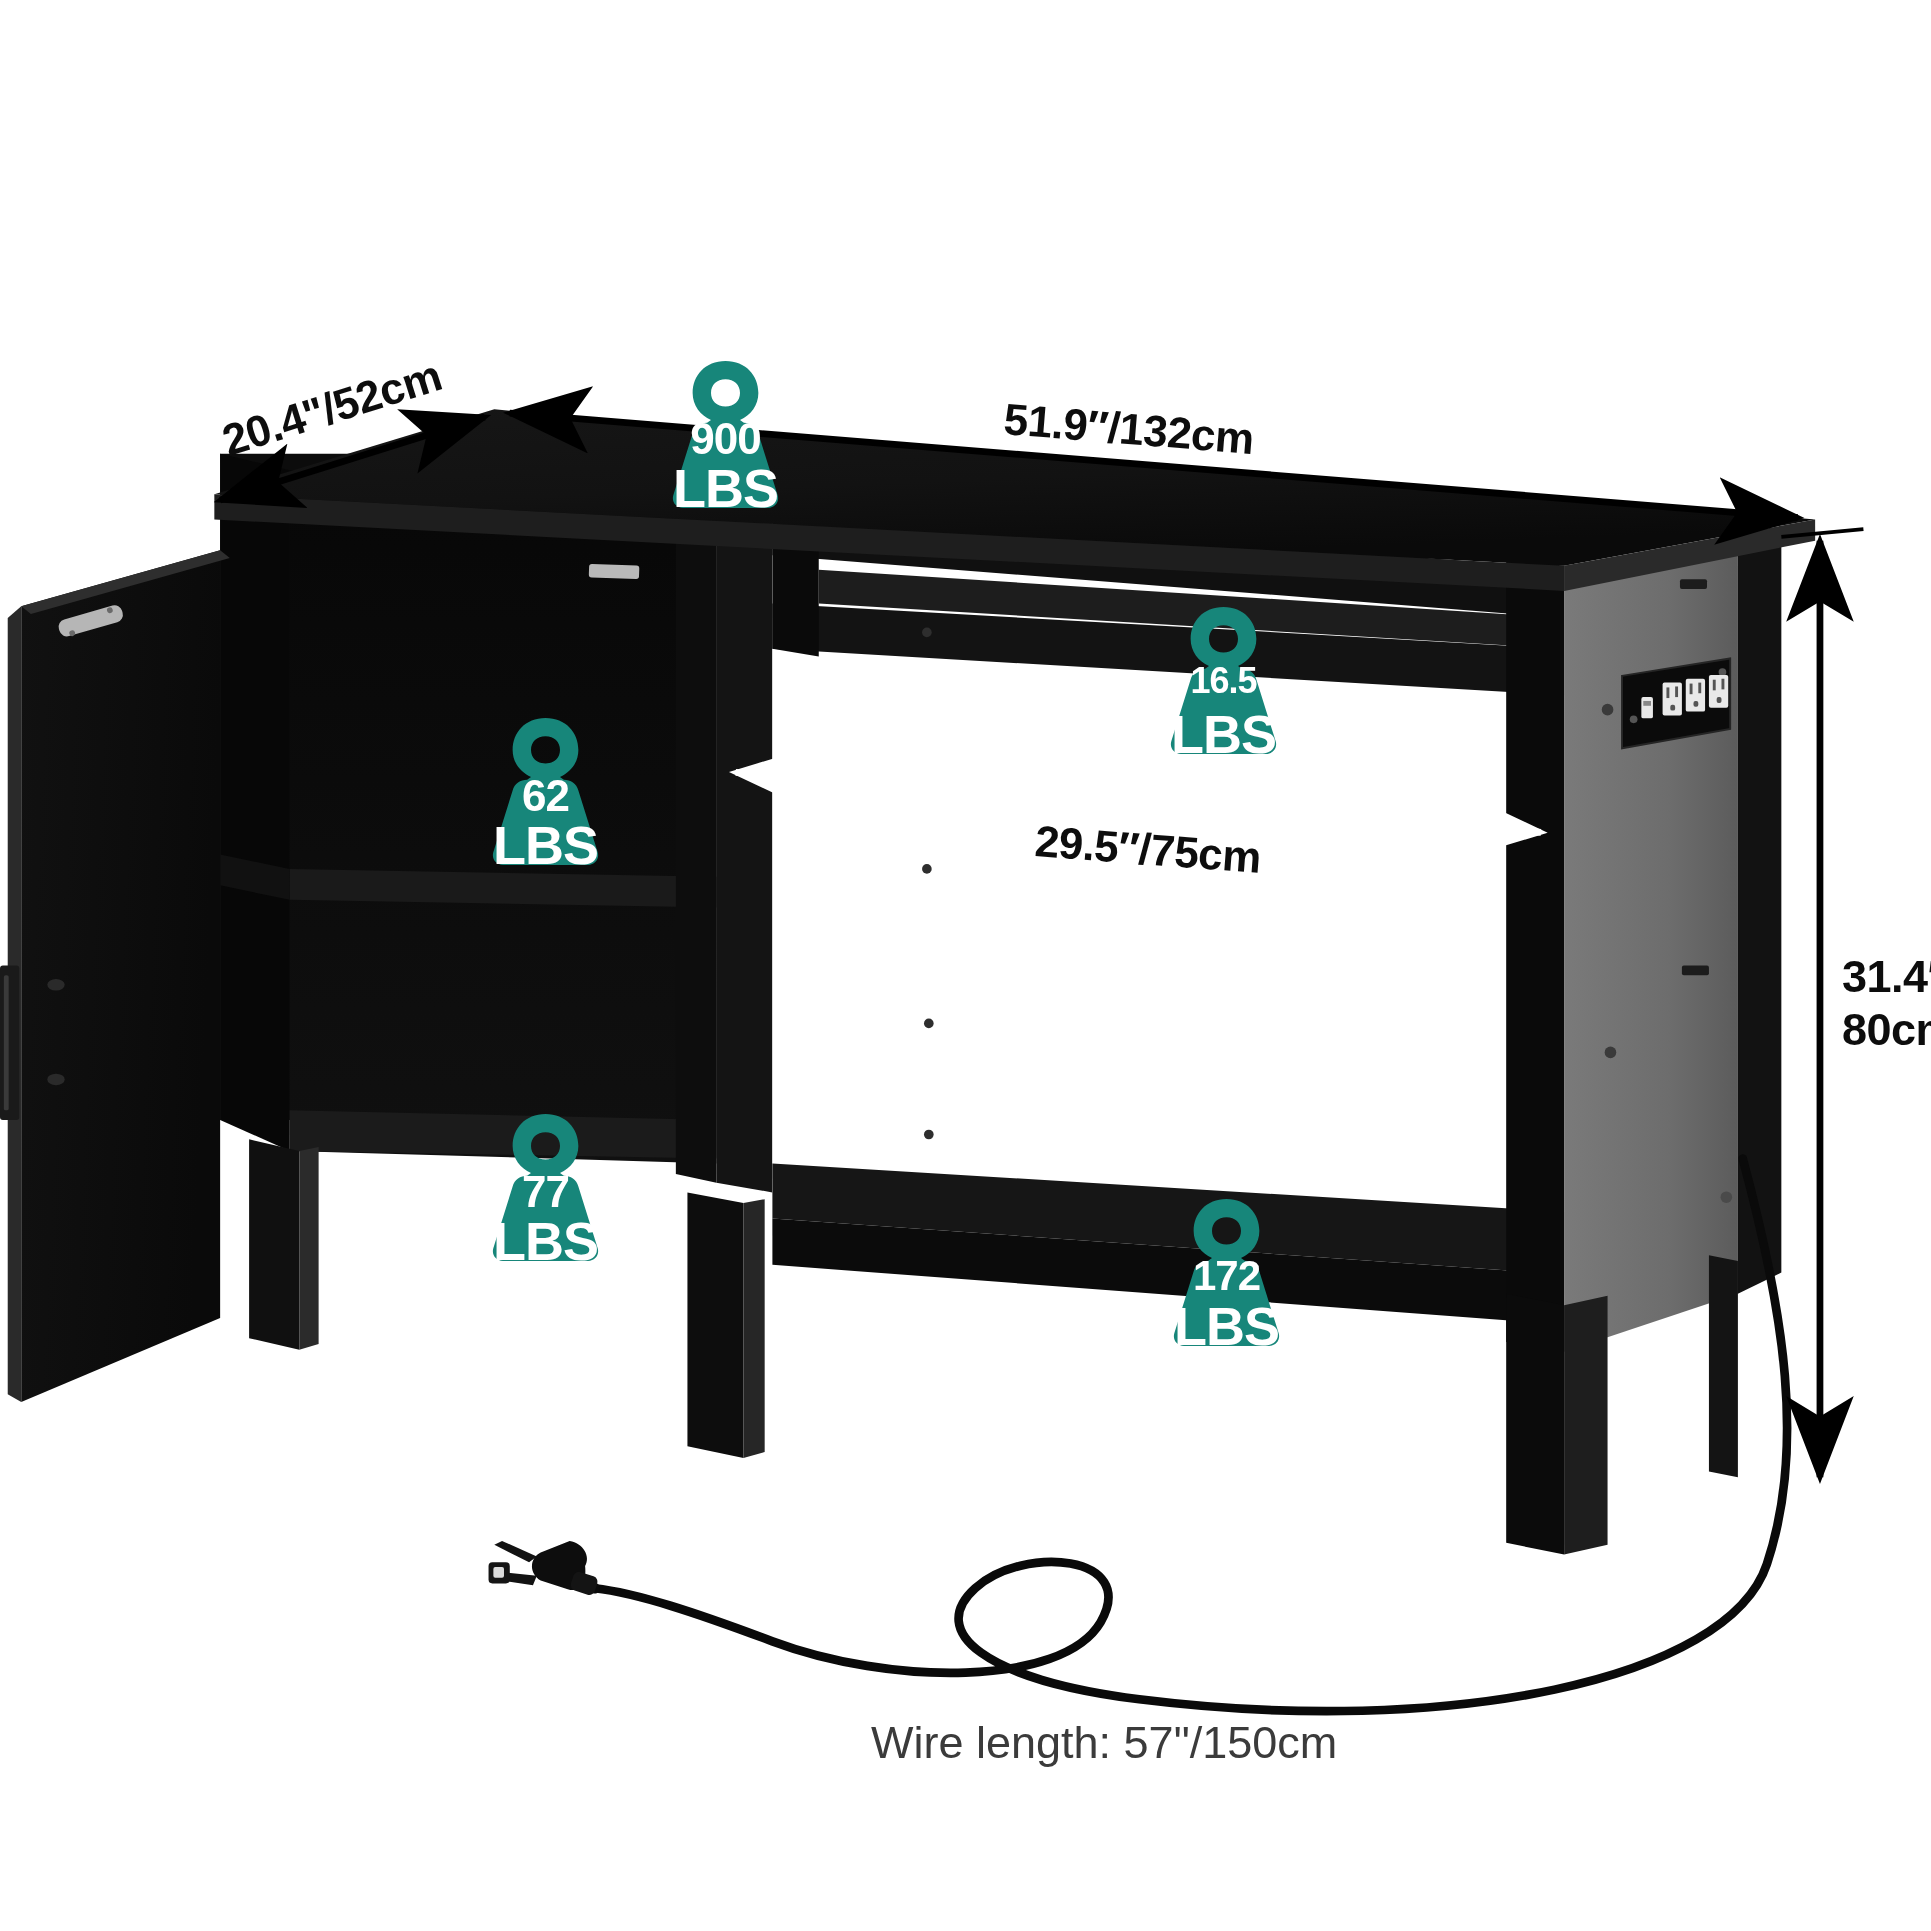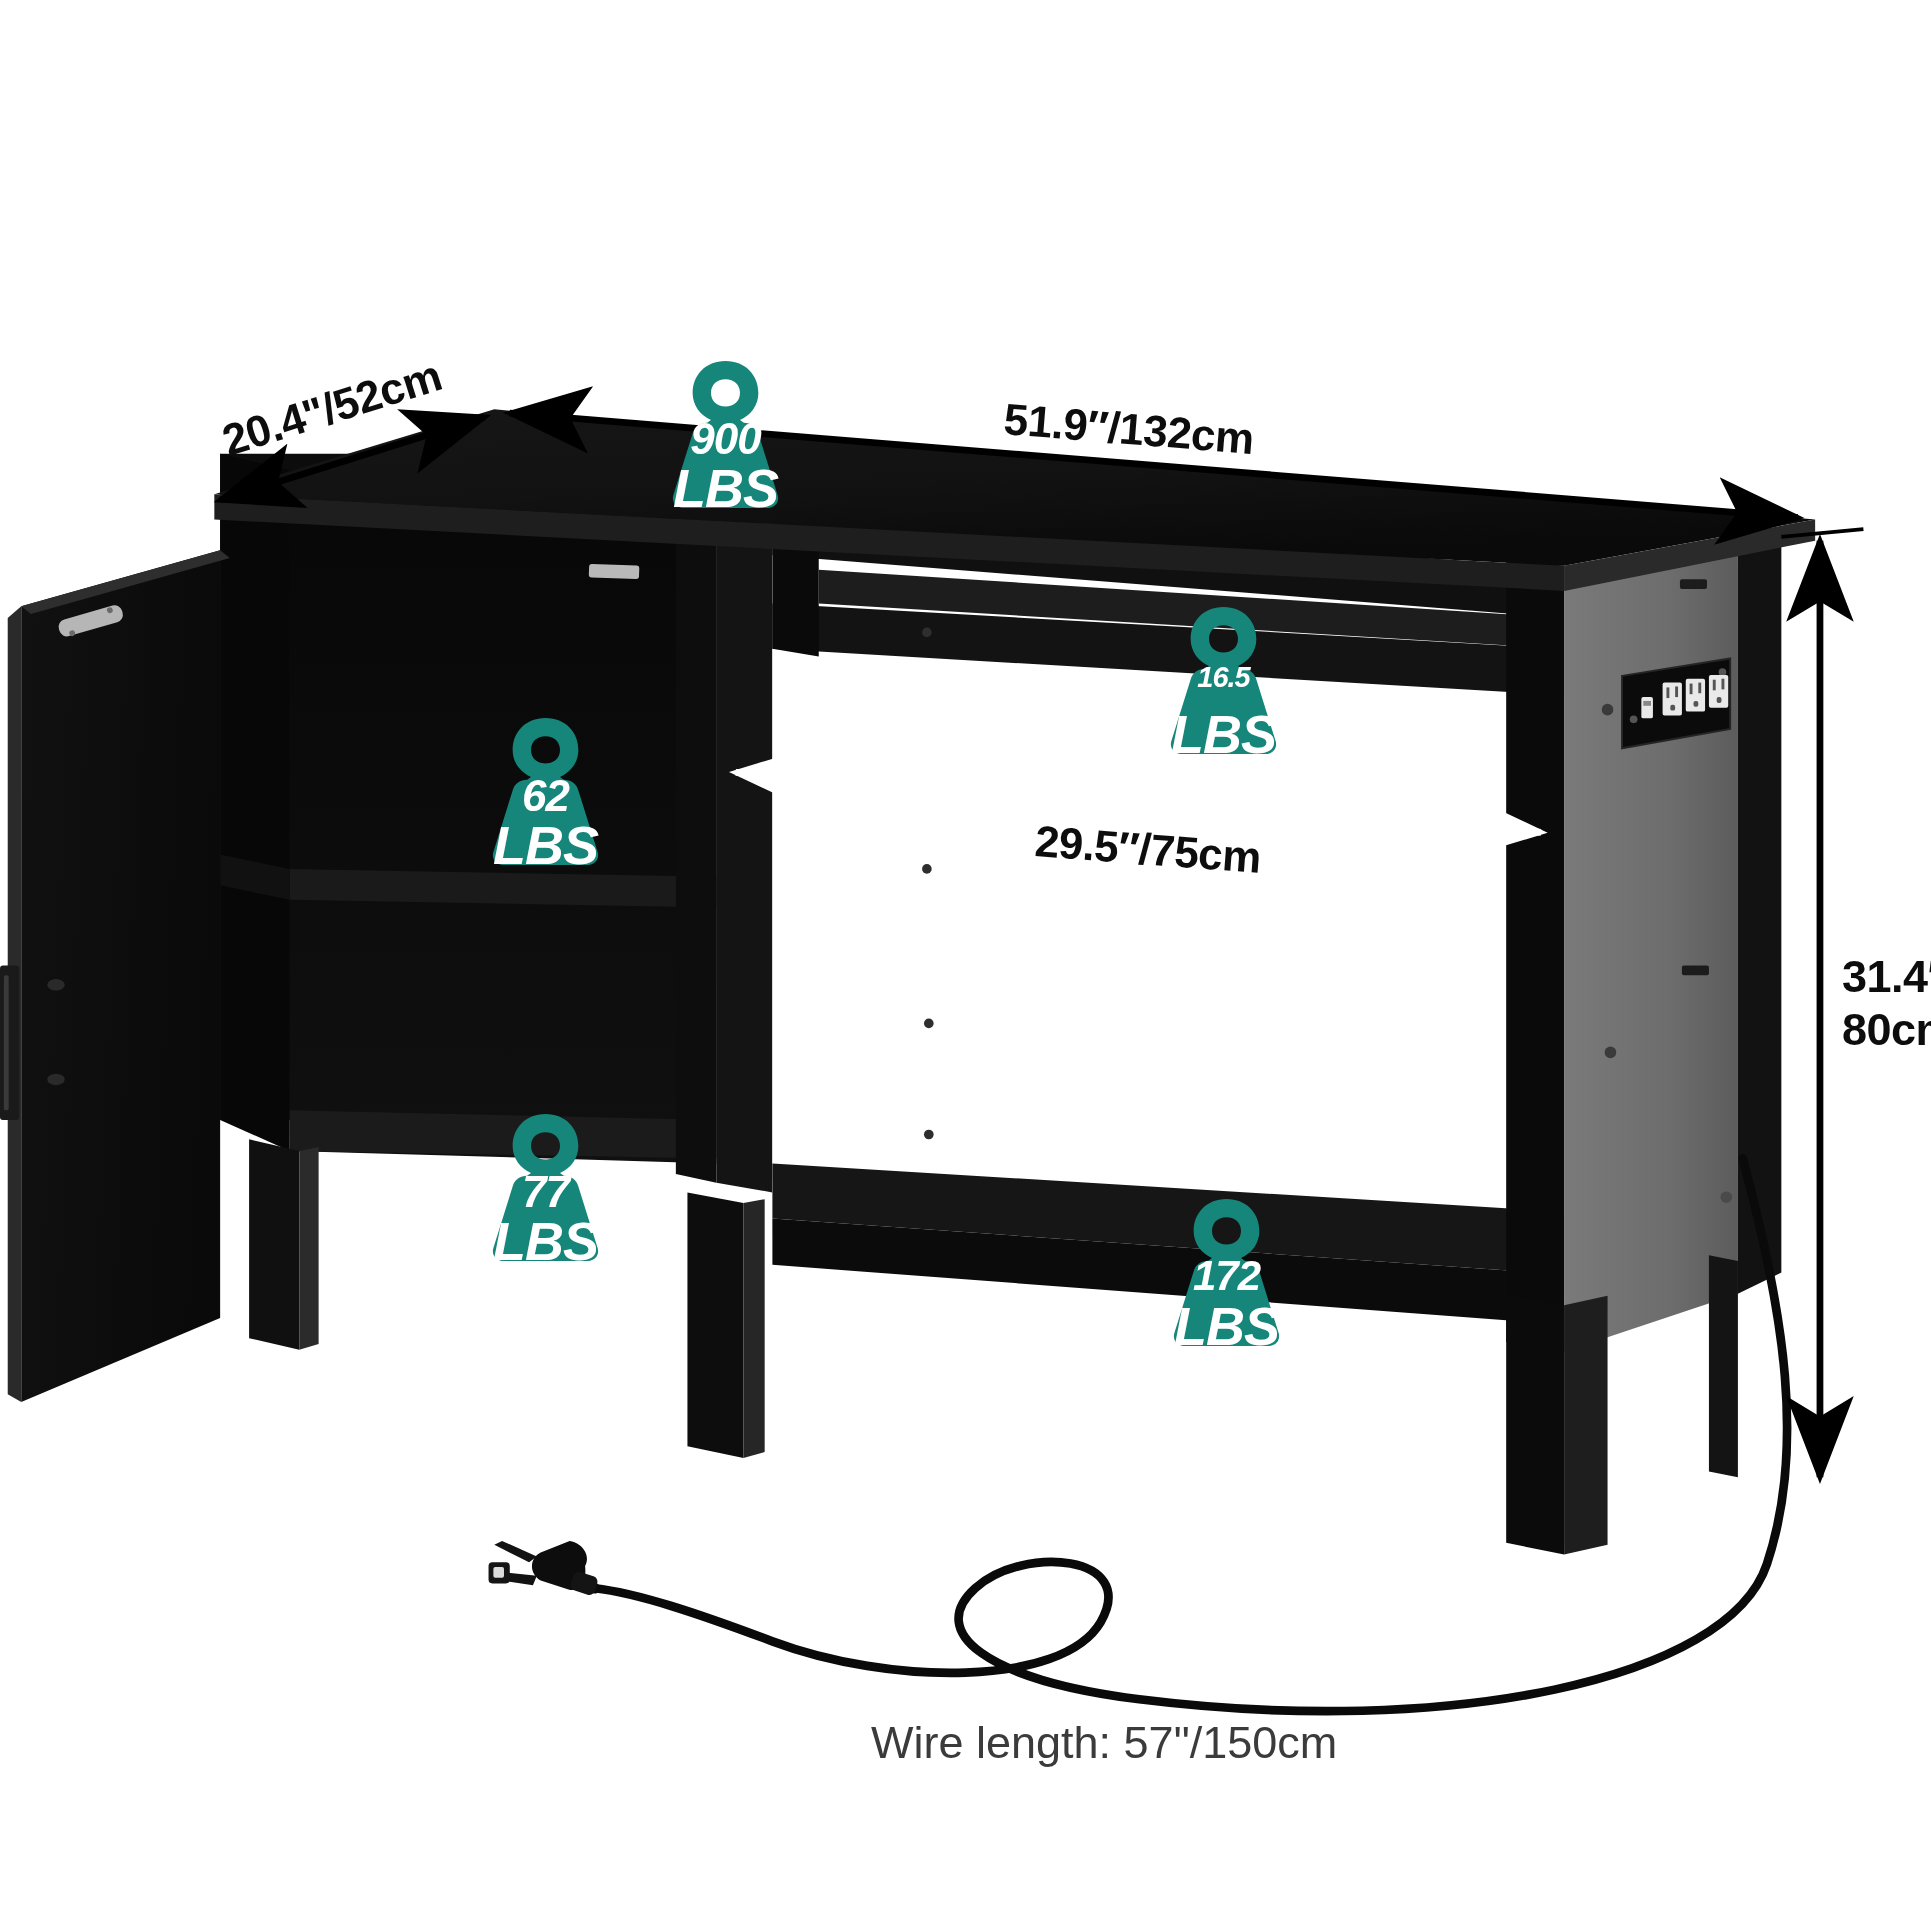--- a/index.html
+++ b/index.html
@@ -33,21 +33,20 @@
     font-family: "Liberation Sans", sans-serif;
     font-weight: 700;
     color: #0d0d0d;
     white-space: pre;
     letter-spacing: -0.5px;
   }
   .badge {
     position: absolute;
     width: 145px;
     height: 153px;
-    font-style: italic;
   }
   .badge svg { display:block; width:145px; height:153px; }
   .badge .bnum {
     position: absolute;
     left: 0;
     width: 145px;
     text-align: center;
     color: #ffffff;
     font-weight: 700;
     font-family: "Liberation Sans", sans-serif;
@@ -258,21 +257,21 @@
       <path d="M75 4 C54 4 41 19 41 37 C41 50 49 60 60 65 L56 68 C49 68 43 72 41 79 L21 143 C19 150 24 156 31 156 L119 156 C126 156 131 150 129 143 L109 79 C107 72 101 68 94 68 L90 65 C101 60 109 50 109 37 C109 19 96 4 75 4 Z M75 23 C84 23 90 29 90 37 C90 45 84 51 75 51 C66 51 60 45 60 37 C60 29 66 23 75 23 Z" fill="#17867a"></path>
     </svg>
     <div class="bnum v">900</div>
     <div class="bnum u">LBS</div>
   </div>
 
   <div class="badge" style="left:1151px; top:603px;">
     <svg viewBox="0 0 150 158">
       <path d="M75 4 C54 4 41 19 41 37 C41 50 49 60 60 65 L56 68 C49 68 43 72 41 79 L21 143 C19 150 24 156 31 156 L119 156 C126 156 131 150 129 143 L109 79 C107 72 101 68 94 68 L90 65 C101 60 109 50 109 37 C109 19 96 4 75 4 Z M75 23 C84 23 90 29 90 37 C90 45 84 51 75 51 C66 51 60 45 60 37 C60 29 66 23 75 23 Z" fill="#17867a"></path>
     </svg>
-    <div class="bnum v" style="font-size:29px;">16.5</div>
+    <div class="bnum v" style="font-size:36px;">16.5</div>
     <div class="bnum u">LBS</div>
   </div>
 
   <div class="badge" style="left:473px; top:714px;">
     <svg viewBox="0 0 150 158">
       <path d="M75 4 C54 4 41 19 41 37 C41 50 49 60 60 65 L56 68 C49 68 43 72 41 79 L21 143 C19 150 24 156 31 156 L119 156 C126 156 131 150 129 143 L109 79 C107 72 101 68 94 68 L90 65 C101 60 109 50 109 37 C109 19 96 4 75 4 Z M75 23 C84 23 90 29 90 37 C90 45 84 51 75 51 C66 51 60 45 60 37 C60 29 66 23 75 23 Z" fill="#17867a"></path>
     </svg>
     <div class="bnum v">62</div>
     <div class="bnum u">LBS</div>
   </div>

